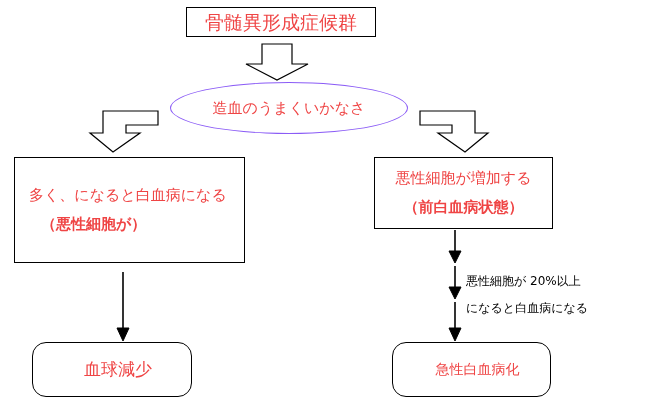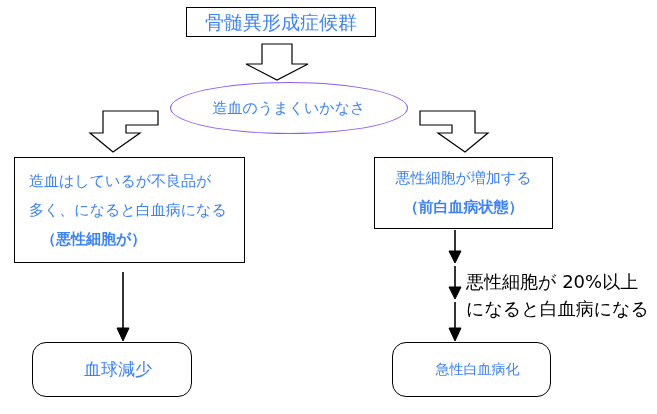--- a/index.html
+++ b/index.html
@@ -20,21 +20,21 @@
   }
   .node {
     position: absolute;
     box-sizing: border-box;
     display: flex;
     flex-direction: column;
     align-items: center;
     justify-content: center;
     text-align: center;
     background: #ffffff;
-    color: #3b82f6;
+    color: #ef4444;
   }
   .rect {
     border: 1px solid #000000;
   }
   .rounded {
     border: 1px solid #000000;
     border-radius: 14px;
     padding-left: 12px;
   }
   .title-node {
@@ -101,21 +101,21 @@
     top: 342px;
     width: 159px;
     height: 55px;
     font-size: 14px;
   }
   .annot {
     position: absolute;
     left: 466px;
     top: 268px;
     width: 186px;
-    font-size: 18px;
+    font-size: 12px;
     line-height: 27px;
     text-align: left;
     color: #000000;
   }
   .annot .ln { display: block; }
   .svg-layer {
     position: absolute;
     left: 0;
     top: 0;
     width: 657px;
@@ -151,21 +151,20 @@
 
   <div class="node rect title-node">
     <span>骨髄異形成症候群</span>
   </div>
 
   <div class="node ellipse-node">
     <span>造血のうまくいかなさ</span>
   </div>
 
   <div class="node rect left-box">
-    <span class="ln">造血はしているが不良品が</span>
     <span class="ln">多く、になると白血病になる</span>
     <span class="ln center-ln">（悪性細胞が）</span>
   </div>
 
   <div class="node rect right-box">
     <span class="ln">悪性細胞が増加する</span>
     <span class="ln bold-ln">（前白血病状態）</span>
   </div>
 
   <div class="annot">

